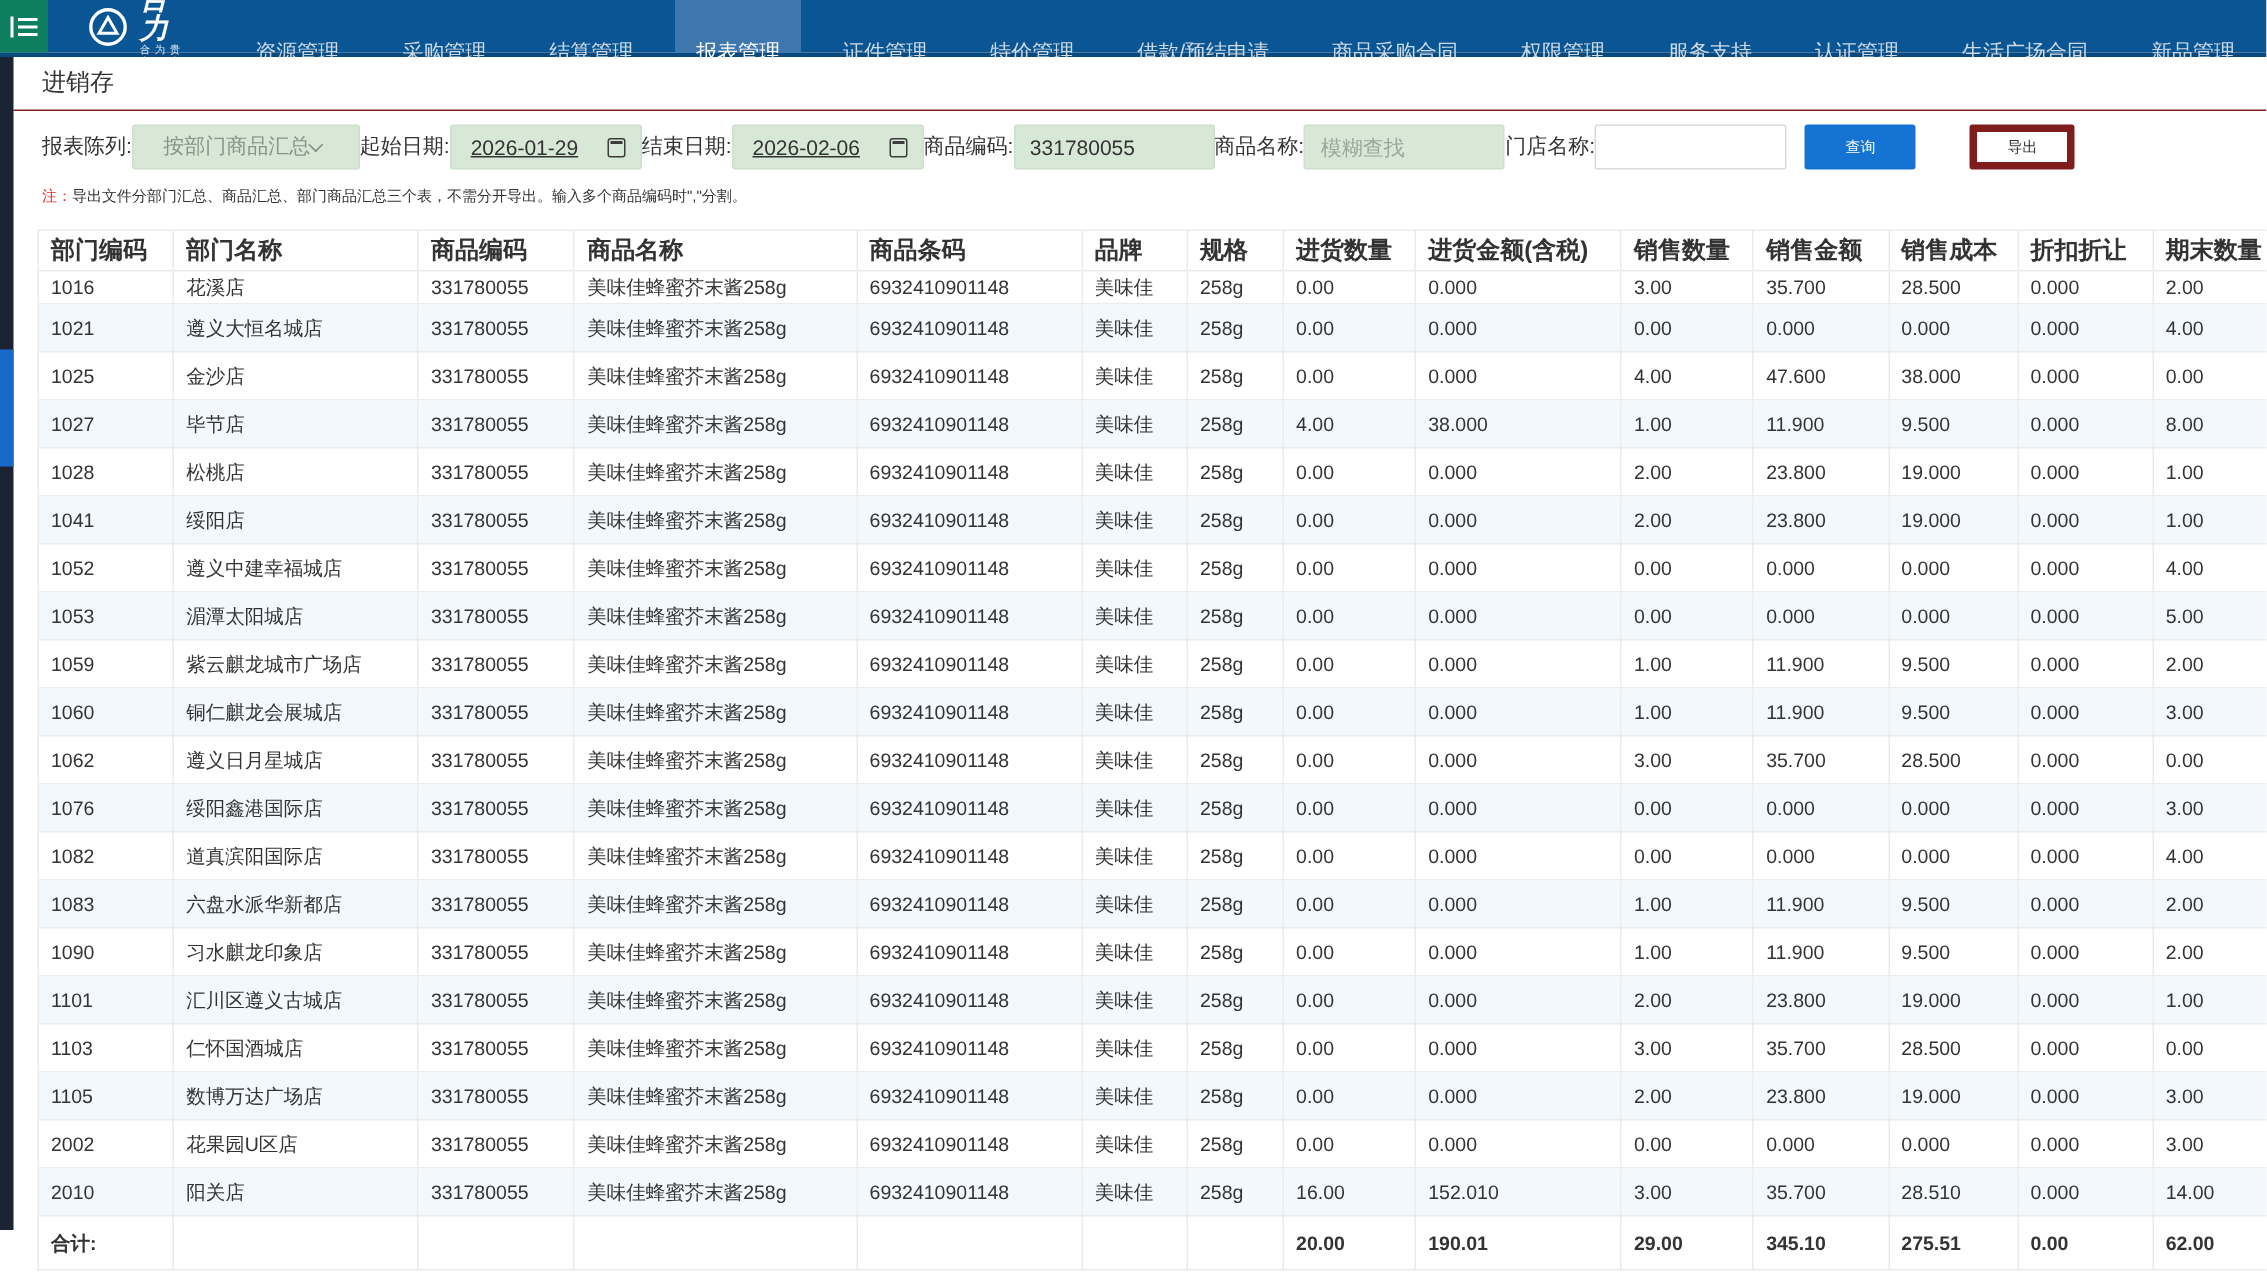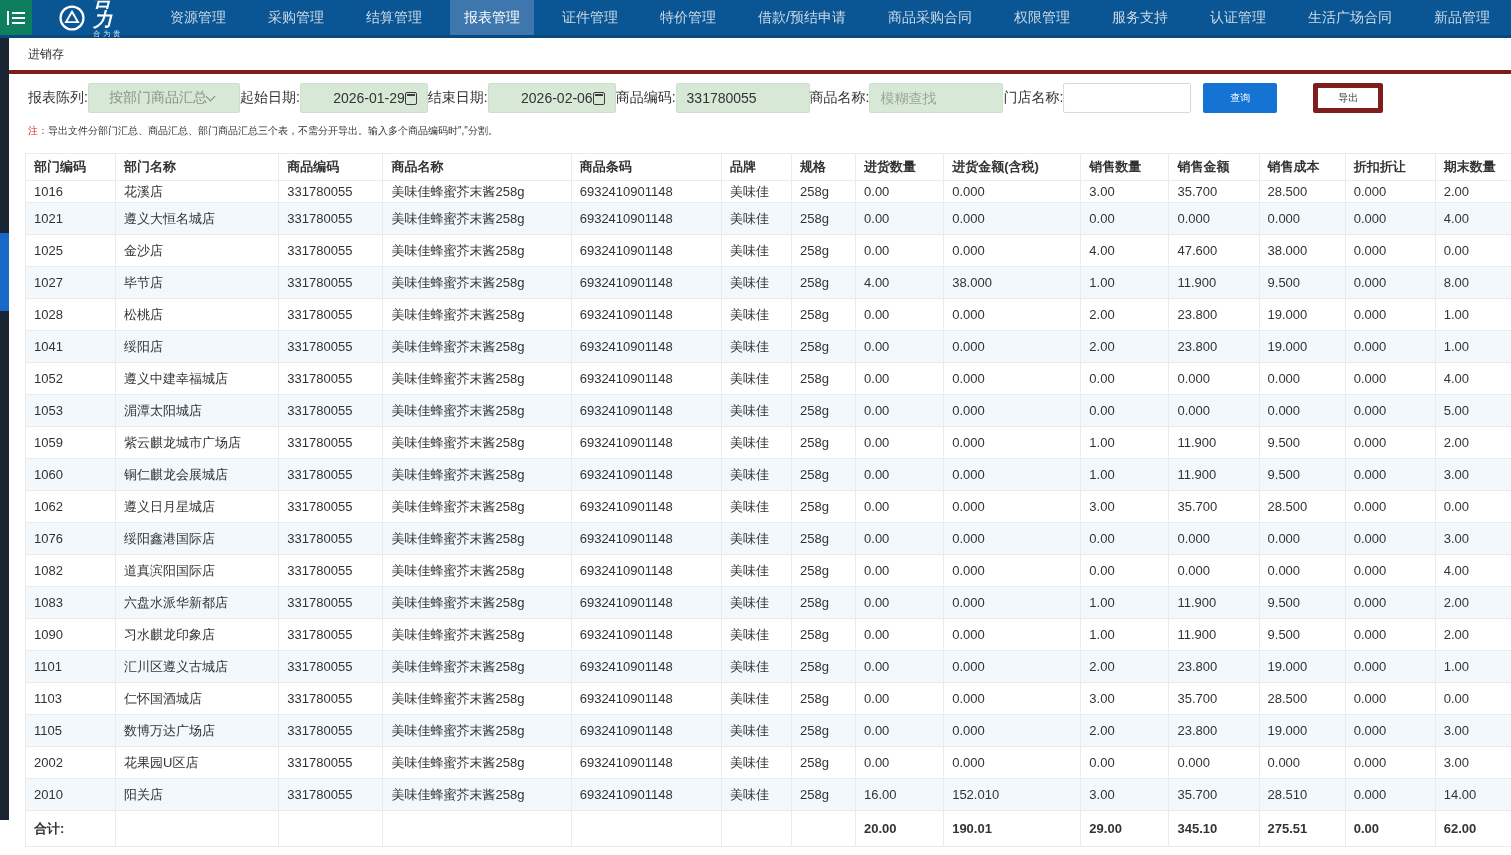--- a/index.html
+++ b/index.html
@@ -9,42 +9,42 @@
   
   .topnav { height:35px; background:#0a5694; display:flex; align-items:stretch; }
   .burger-btn { width:44px; background:#0d7e5f; display:flex; align-items:center; justify-content:center; cursor:pointer; }
   .logo-wrap { display:flex; align-items:center; margin-left:26px; }
   .logo-circle { margin-right:7px; display:flex; align-items:center; }
   .logo-texts { display:flex; flex-direction:column; justify-content:center; position:relative; }
   .logo-title { color:#fff; font-weight:bold; font-size:19px; letter-spacing:6px; line-height:20px; font-style:italic; }
   .logo-tagline { color:#d9e6f2; font-size:7px; letter-spacing:3px; line-height:8px; }
   .logo-underline { position:absolute; bottom:-4px; left:0; width:58px; height:2px; background:#fff; }
   .nav-menu { display:flex; align-items:stretch; margin-left:18px; }
-  .nav-item { color:#ccd9e6; font-size:14px; line-height:35px; padding:0 14px; margin:0 7px; cursor:pointer; white-space:nowrap; }
+  .nav-item { color:#ccd9e6; font-size:14px; line-height:35px; padding:17px 14px; margin:0 7px; cursor:pointer; white-space:nowrap; }
   .nav-item.active { background:#3d77ae; color:#fff; }
   .nav-substrip { height:3px; background:#084a80; }
 
   
   .main { position:relative; height:817px; background:#fff; }
   .side-strip { position:absolute; left:0; top:0; width:9px; height:782px; background:#1a2433; }
   .side-indicator { margin-top:195px; height:78px; background:#1969c8; }
   .content { margin-left:9px; height:100%; background:#fff; }
 
   .page-header { height:36px; display:flex; align-items:center; padding-left:19px;
-    border-bottom:4px solid #7f1d1d; font-size:12px; color:#333; }
+    border-bottom:1px solid #7f1d1d; font-size:16px; color:#333; }
 
   
   .filter-bar { display:flex; align-items:center; padding:9px 0 9px 19px; }
   .f-label { font-size:14px; color:#333; white-space:nowrap; }
   .g-field { background:#d7e8d6; border:1px solid #cde0cc; border-radius:2px; height:30px;
     display:flex; align-items:center; font-size:14px; color:#333; }
   .select-field { width:152px; padding:0 10px 0 20px; color:#8a938a; cursor:pointer; }
   .chevron { width:7px; height:7px; border-right:1.6px solid #7d8d7d; border-bottom:1.6px solid #7d8d7d;
     transform:rotate(45deg); margin-top:-4px; }
-  .date-field { width:128px; padding:0 10px 0 13px; justify-content:flex-end; cursor:pointer; }
+  .date-field { width:128px; padding:0 10px 0 13px; justify-content:space-between; cursor:pointer;text-decoration:underline; }
   .cal-icon { width:12px; height:13px; border:1.6px solid #3c3c3c; border-radius:2px; position:relative; }
   .cal-icon::before { content:''; position:absolute; top:1px; left:1px; right:1px; height:2.5px; background:#3c3c3c; }
   input.g-input { background:#d7e8d6; border:1px solid #cde0cc; border-radius:2px; height:30px; width:134px;
     padding:0 10px; font-size:14px; color:#333; font-family:inherit; outline:none; }
   input.g-input::placeholder { color:#9aa79a; }
   input.w-input { background:#fff; border:1px solid #d9d9d9; border-radius:2px; height:30px; width:128px;
     padding:0 10px; font-size:14px; color:#333; font-family:inherit; outline:none; }
   .btn { height:30px; border-radius:2px; font-size:10px; display:flex; align-items:center; justify-content:center;
     cursor:pointer; user-select:none; }
   .btn-primary { width:74px; background:#1573d3; color:#fff; margin-left:12px; }
@@ -52,21 +52,21 @@
 
   
   .note-bar { padding:2px 0 9px 19px; font-size:10px; color:#333; }
   .note-prefix { color:#e02b2b; }
 
   
   .table-wrap { margin-left:16px; margin-top:6px; }
   table.report { border-collapse:collapse; table-layout:fixed; width:1495px; font-size:13px; color:#333; }
   table.report th, table.report td { border:1px solid #ebebeb; padding:0 8px; text-align:left;
     white-space:nowrap; overflow:hidden; }
-  table.report th { height:27px; font-weight:bold; font-size:13px; background:#fff; }
+  table.report th { height:27px; font-weight:bold; font-size:16px; background:#fff; }
   table.report td { height:32px; }
   tbody tr:first-child td { height:22px; }
   tbody tr:nth-child(even) { background:#f3f8fd; }
   tr.totals-row td { font-weight:bold; height:36px; background:#fff; }
   
   th:nth-child(1){width:90px;}  th:nth-child(2){width:163px;} th:nth-child(3){width:104px;}
   th:nth-child(4){width:188px;} th:nth-child(5){width:150px;} th:nth-child(6){width:70px;}
   th:nth-child(7){width:64px;}  th:nth-child(8){width:88px;}  th:nth-child(9){width:137px;}
   th:nth-child(10){width:88px;} th:nth-child(11){width:90px;} th:nth-child(12){width:86px;font-family:Liberation Serif, serif;}
   th:nth-child(13){width:90px;} th:nth-child(14){width:84px;}

